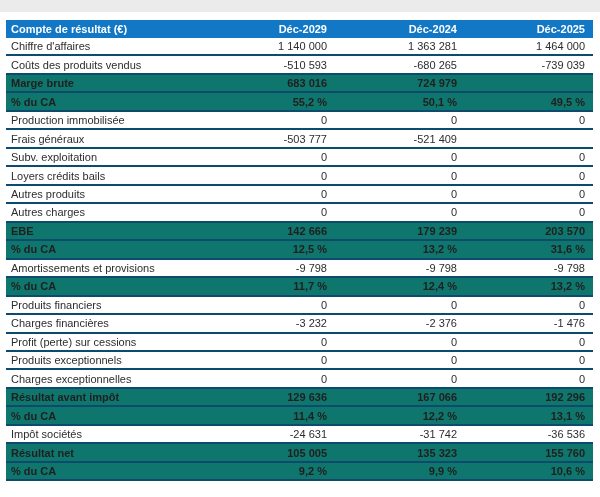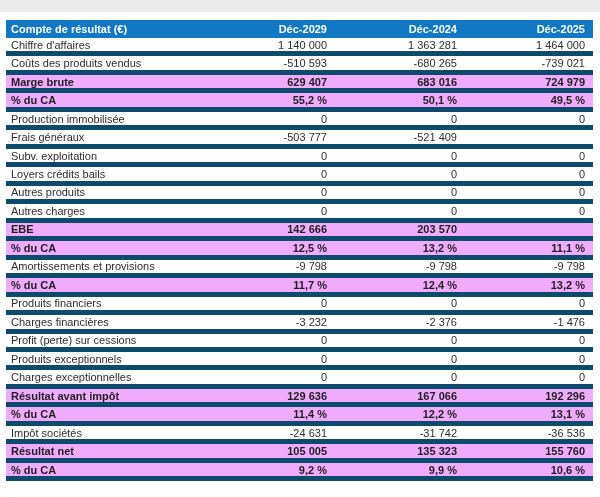--- a/index.html
+++ b/index.html
@@ -28,25 +28,25 @@
     width: 587px;
     font-size: 11px;
     color: #2d2d2d;
   }
   .row {
     display: grid;
     grid-template-columns: 1fr 130px 130px 128px;
     height: 18.48px;
     align-items: center;
     box-sizing: border-box;
-    border-bottom: 5px solid #0c4a6e;
+    border-bottom: 2px solid #0c4a6e;
     background: #ffffff;
   }
   .row.emph {
-    background: #f0abfc;
+    background: #0f766e;
     font-weight: bold;
     color: #1f1f1f;
   }
   .header-row {
     display: grid;
     grid-template-columns: 1fr 130px 130px 128px;
     height: 18px;
     align-items: center;
     box-sizing: border-box;
     background: #1278c6;
@@ -73,25 +73,24 @@
         <div class="row">
           <div class="cell label">Chiffre d'affaires</div>
           <div class="cell num">1 140 000</div>
           <div class="cell num">1 363 281</div>
           <div class="cell num">1 464 000</div>
         </div>
         <div class="row">
           <div class="cell label">Coûts des produits vendus</div>
           <div class="cell num">-510 593</div>
           <div class="cell num">-680 265</div>
-          <div class="cell num">-739 021</div>
+          <div class="cell num">-739 039</div>
         </div>
         <div class="row emph">
           <div class="cell label">Marge brute</div>
-          <div class="cell num">629 407</div>
           <div class="cell num">683 016</div>
           <div class="cell num">724 979</div>
         </div>
         <div class="row emph">
           <div class="cell label">% du CA</div>
           <div class="cell num">55,2 %</div>
           <div class="cell num">50,1 %</div>
           <div class="cell num">49,5 %</div>
         </div>
         <div class="row">
@@ -125,27 +124,28 @@
         </div>
         <div class="row">
           <div class="cell label">Autres charges</div>
           <div class="cell num">0</div>
           <div class="cell num">0</div>
           <div class="cell num">0</div>
         </div>
         <div class="row emph">
           <div class="cell label">EBE</div>
           <div class="cell num">142 666</div>
+          <div class="cell num">179 239</div>
           <div class="cell num">203 570</div>
         </div>
         <div class="row emph">
           <div class="cell label">% du CA</div>
           <div class="cell num">12,5 %</div>
           <div class="cell num">13,2 %</div>
-          <div class="cell num">11,1 %</div>
+          <div class="cell num">31,6 %</div>
         </div>
         <div class="row">
           <div class="cell label">Amortissements et provisions</div>
           <div class="cell num">-9 798</div>
           <div class="cell num">-9 798</div>
           <div class="cell num">-9 798</div>
         </div>
         <div class="row emph">
           <div class="cell label">% du CA</div>
           <div class="cell num">11,7 %</div>

